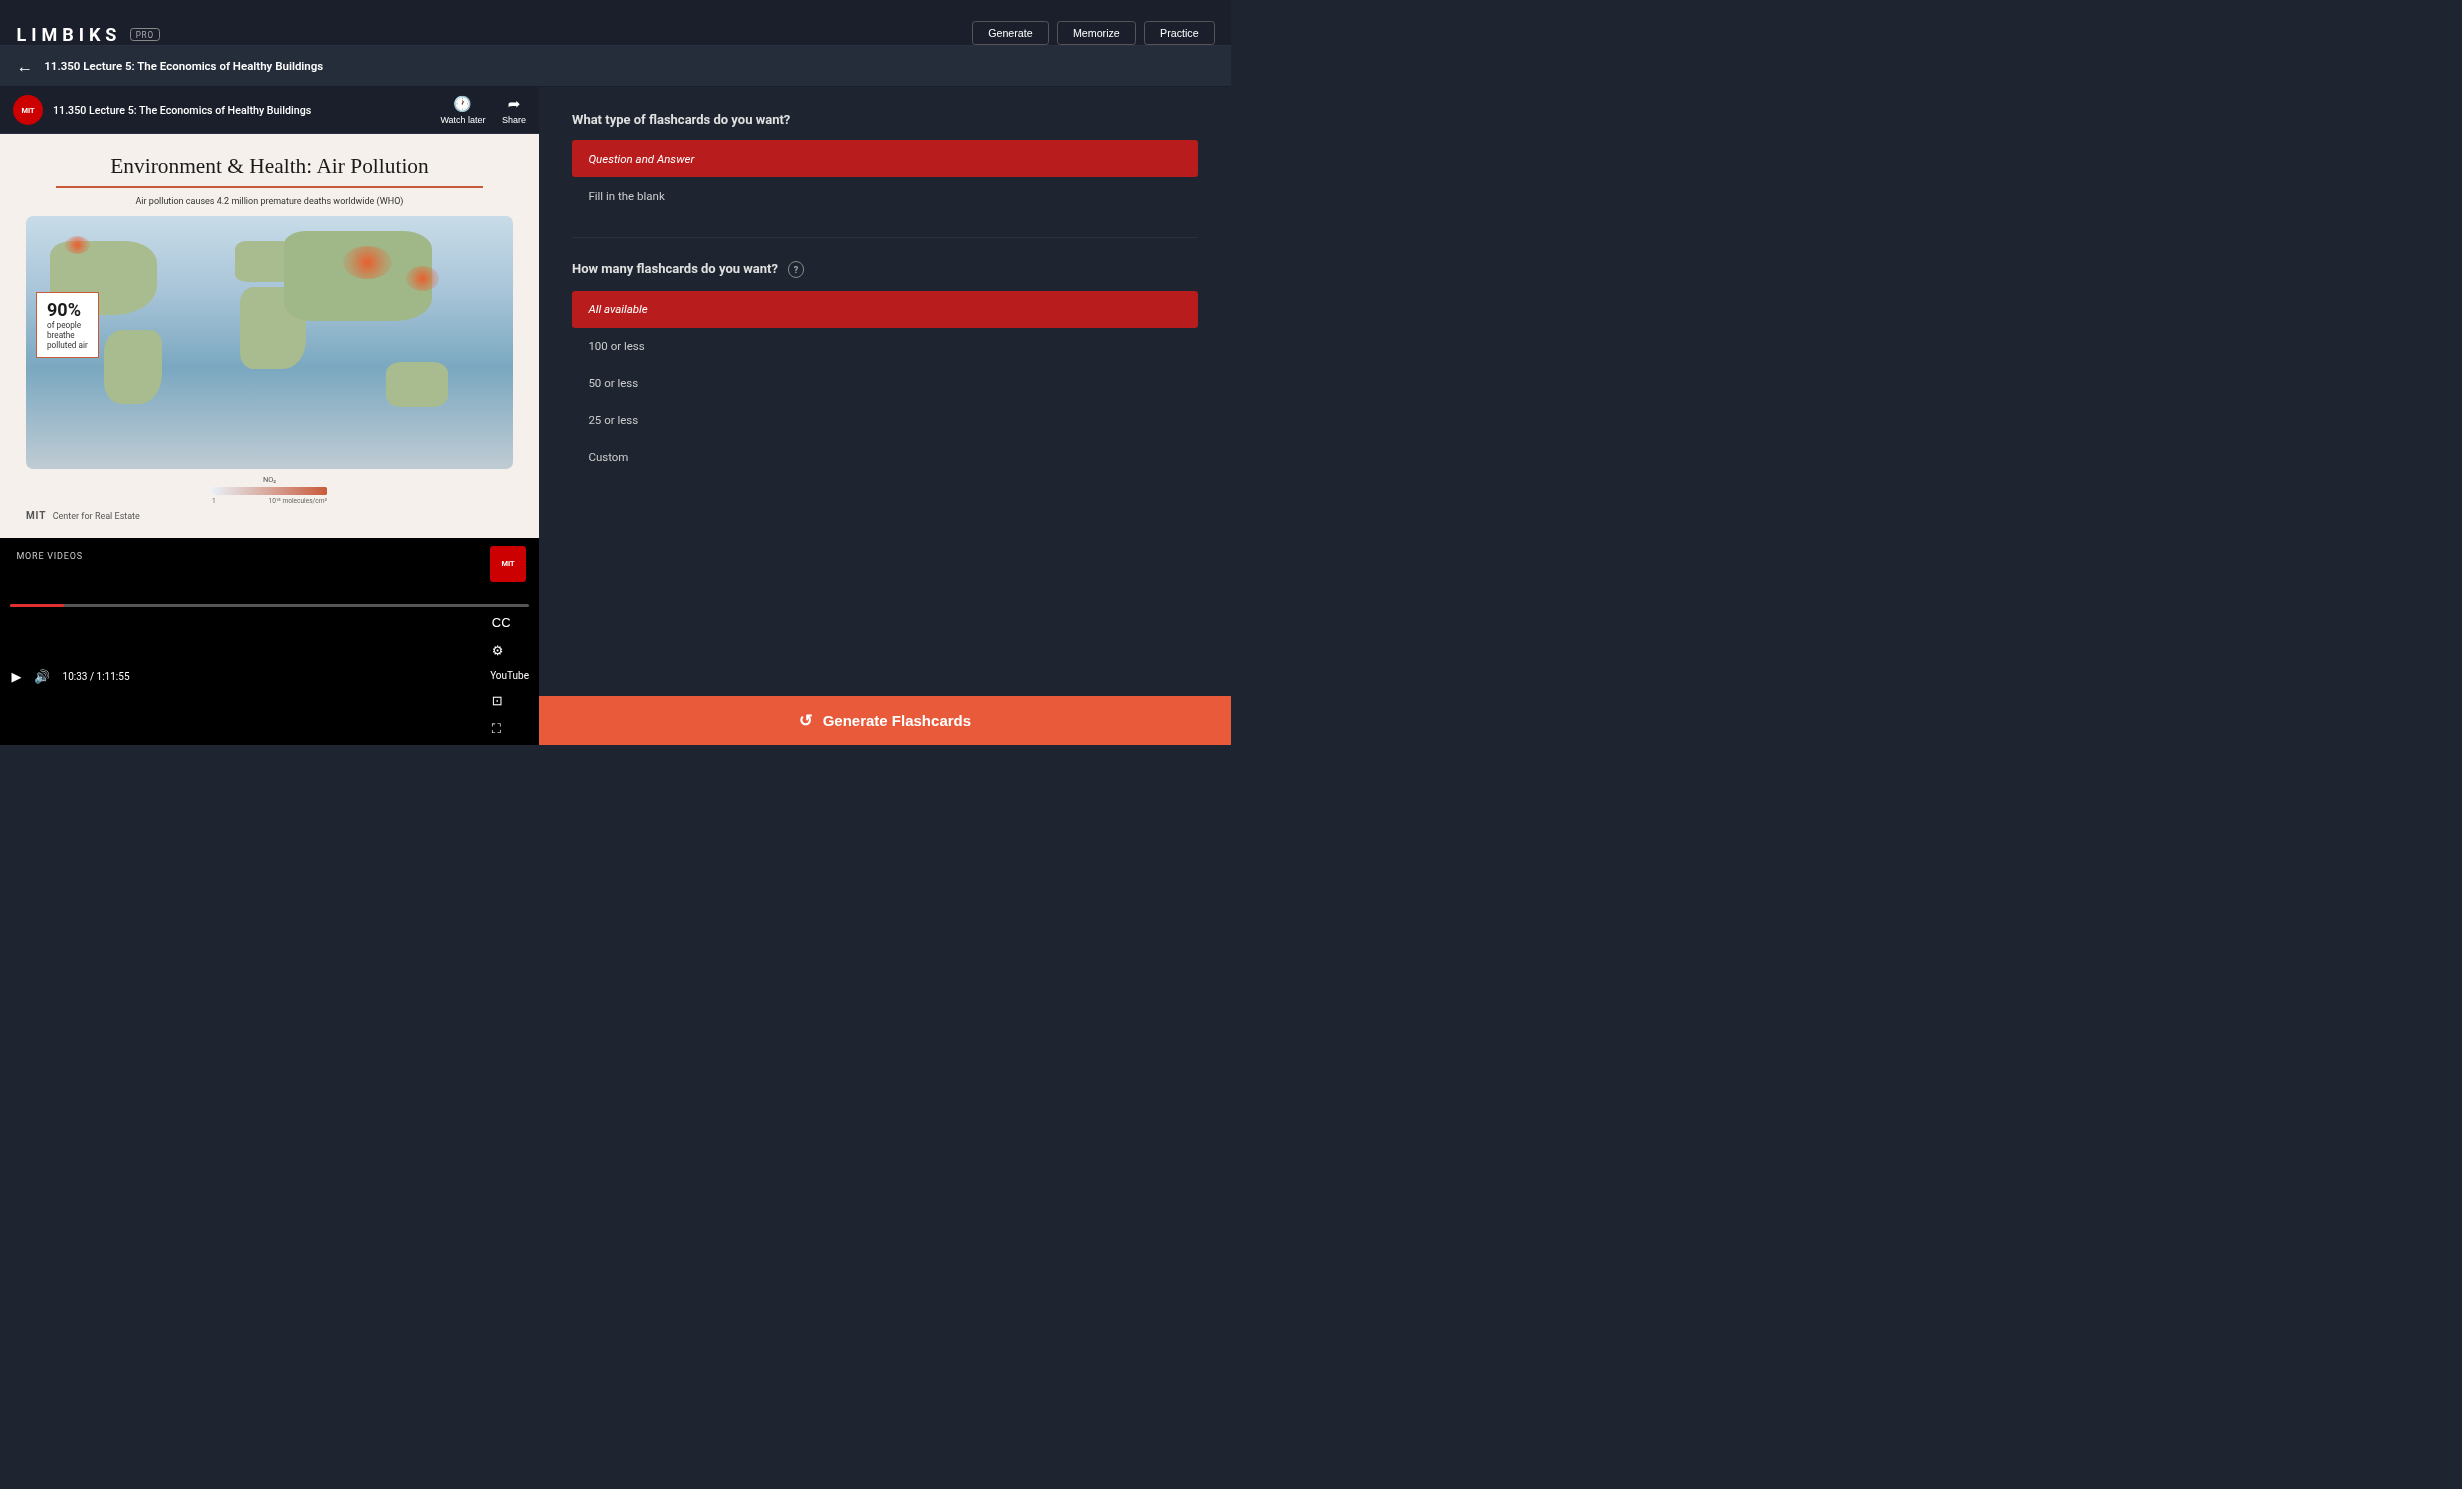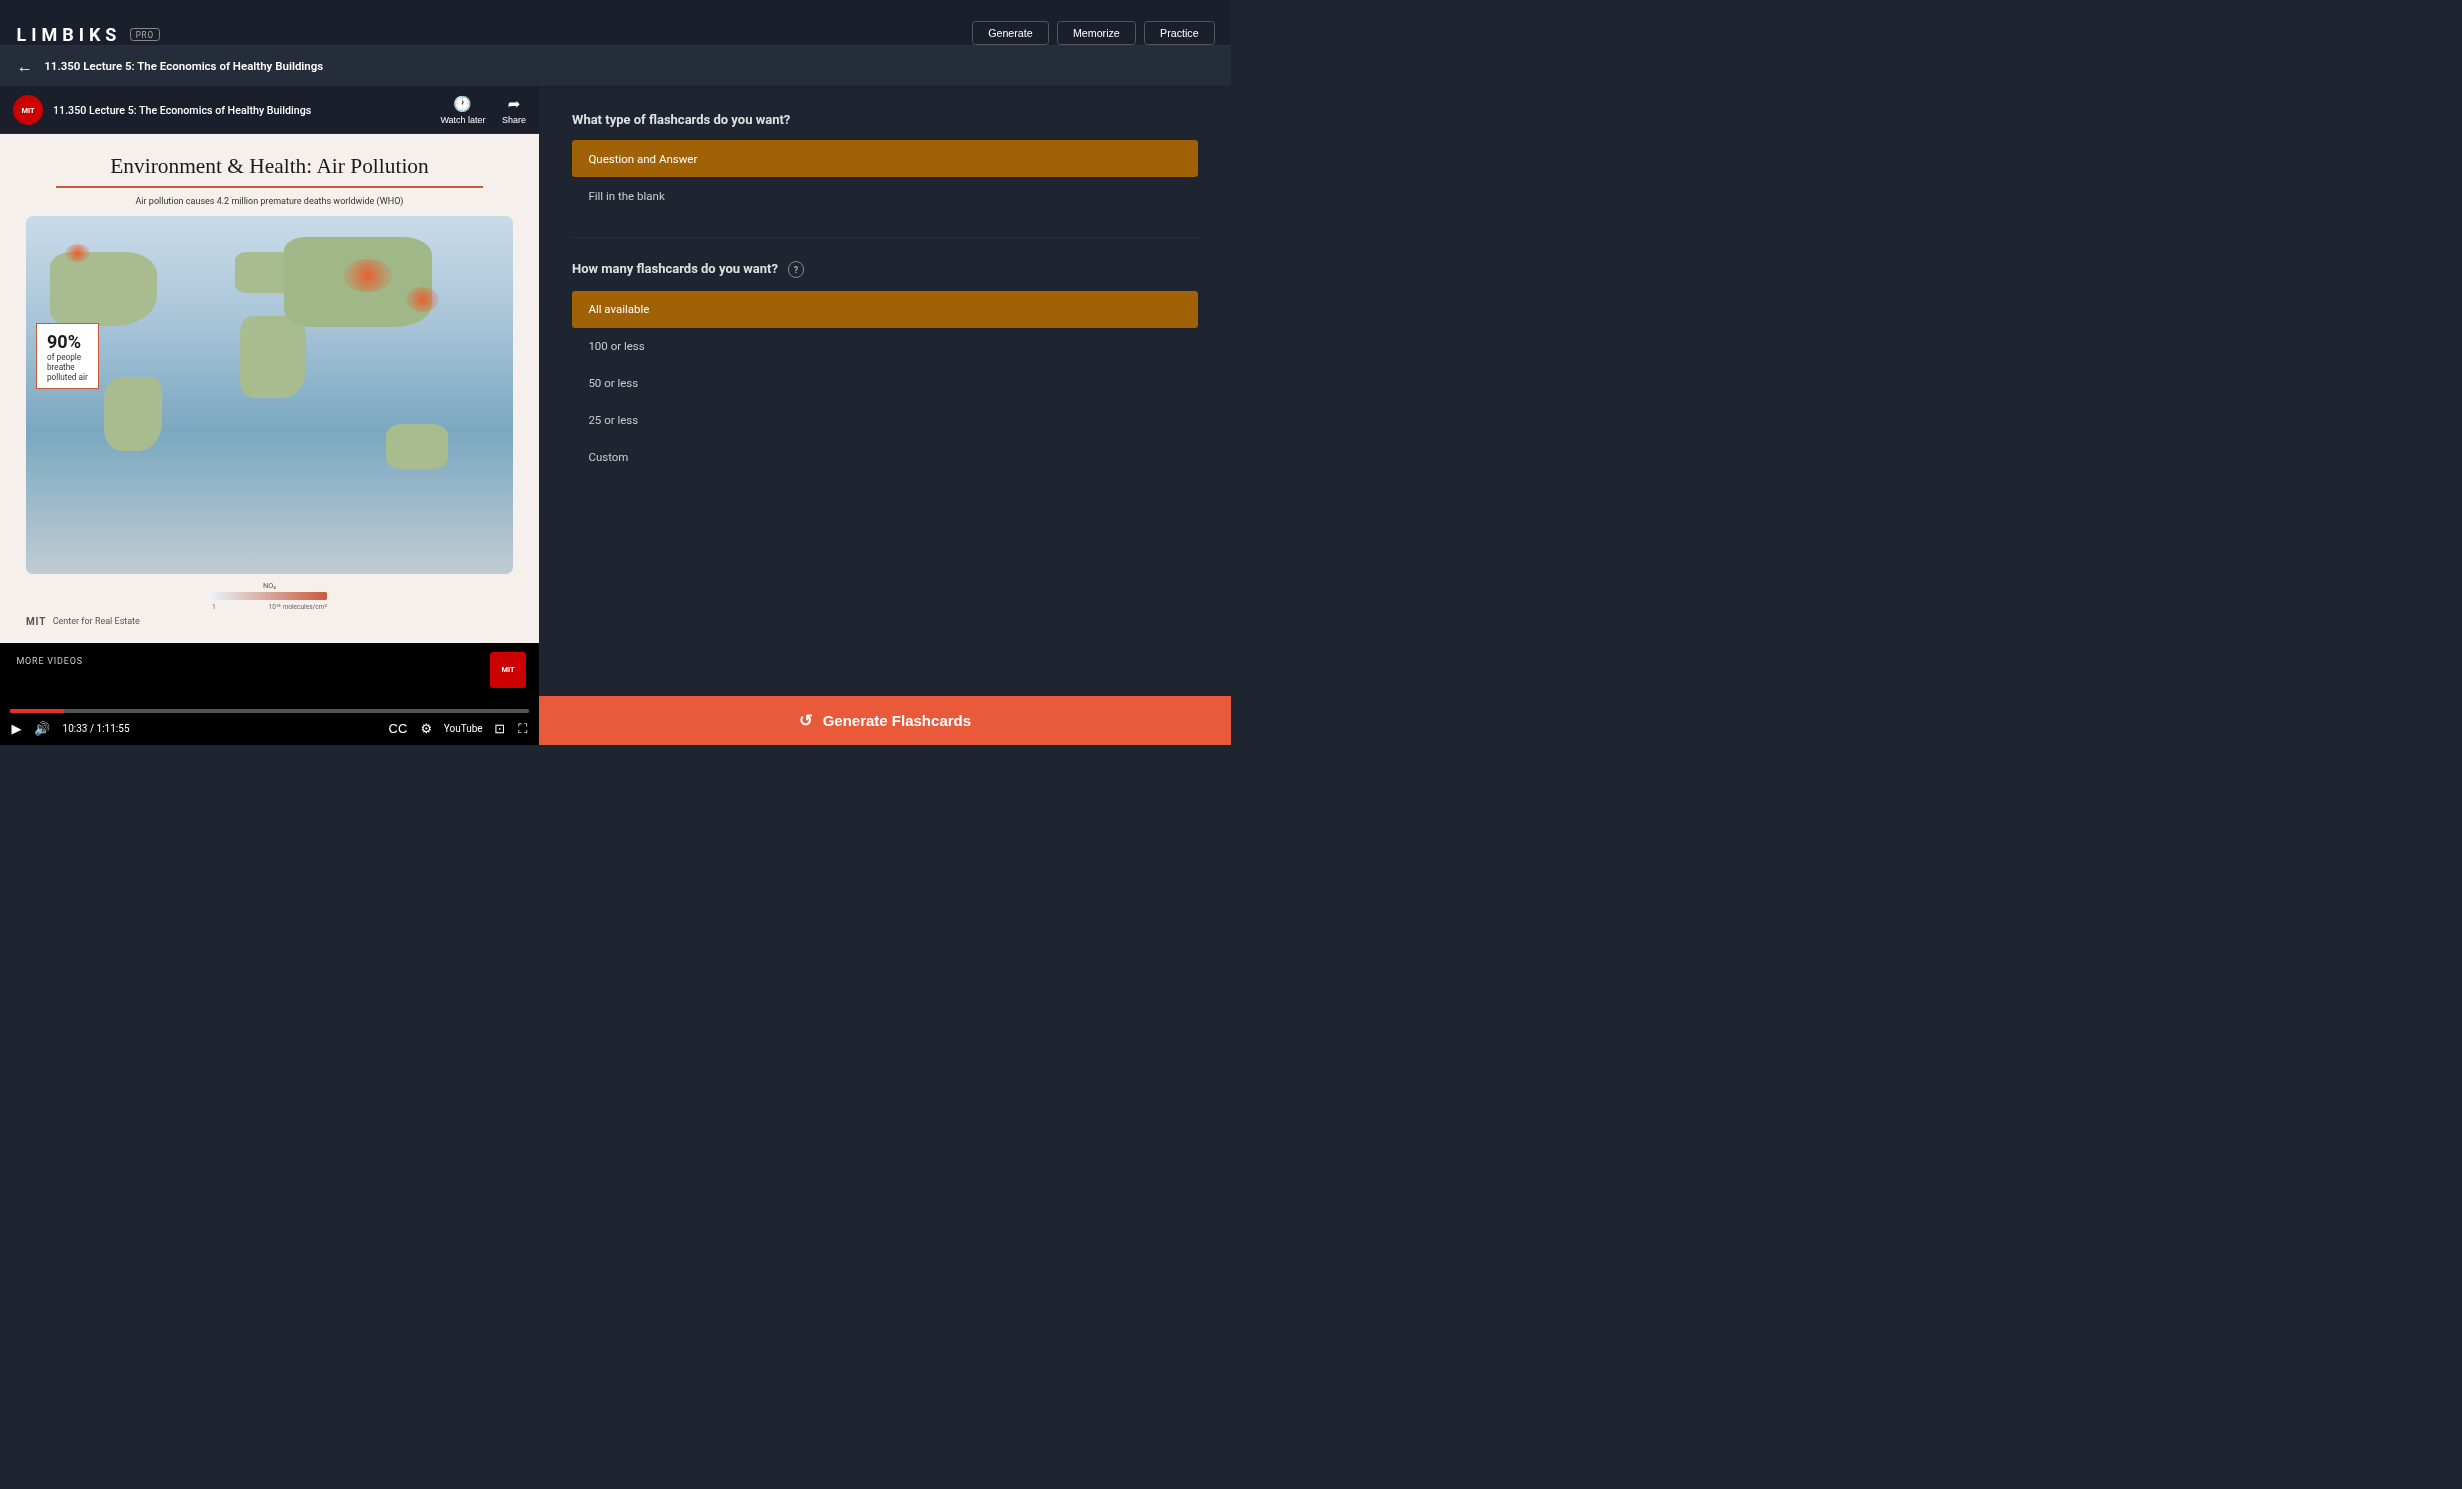--- a/index.html
+++ b/index.html
@@ -360,22 +360,23 @@
       cursor: pointer;
       padding: 1.6px;
     }
     .time-display {
       font-size: 10px;
       color: #fff;
     }
     .controls-right {
       margin-left: auto;
       display: flex;
-      align-items: center;
+      align-items: flex-start;
       gap: 10px;
+      flex-direction: column;
     }
     .yt-logo {
       font-size: 10px;
       color: #fff;
     }
 
     
     .options-panel {
       flex: 1;
       background: #1e2530;
@@ -410,22 +411,23 @@
     }
     .option-item {
       padding: 11.5px 16.4px;
       border-radius: 3.3px;
       cursor: pointer;
       font-size: 11.5px;
       color: #ccc;
       transition: background 0.15s;
     }
     .option-item.selected {
-      background: #a16207;
+      background: #b91c1c;
       color: #ffffff;
+      font-style: italic;
     }
 
     .generate-btn {
       position: absolute;
       bottom: 0;
       left: 0;
       right: 0;
       height: 49px;
       background: #e85a3a;
       border: none;

